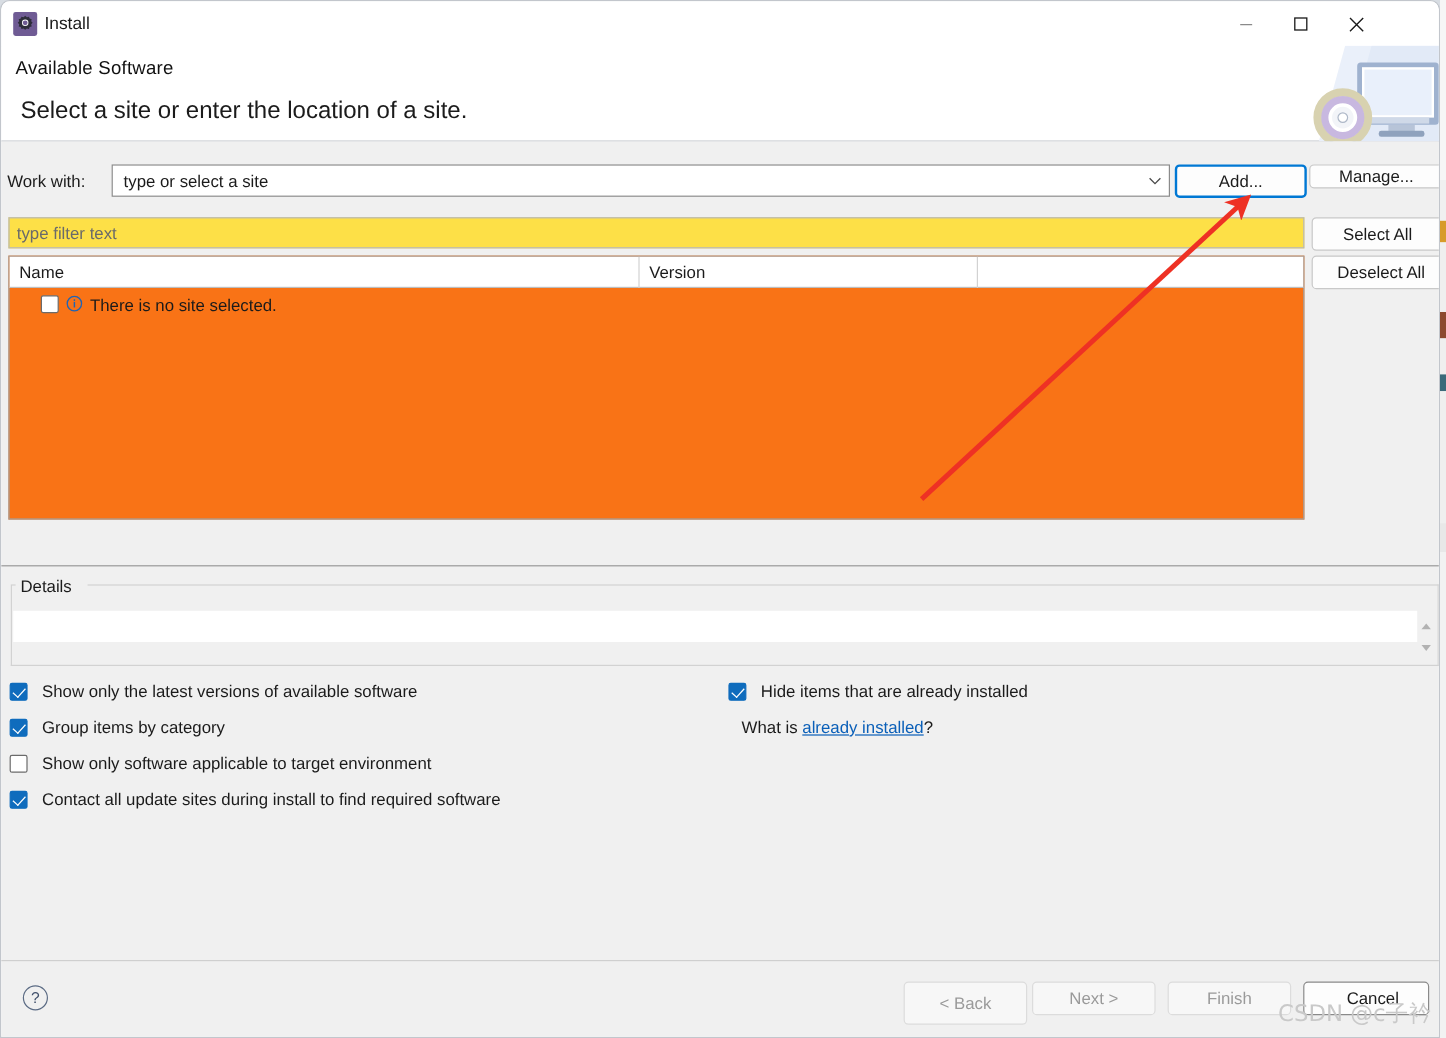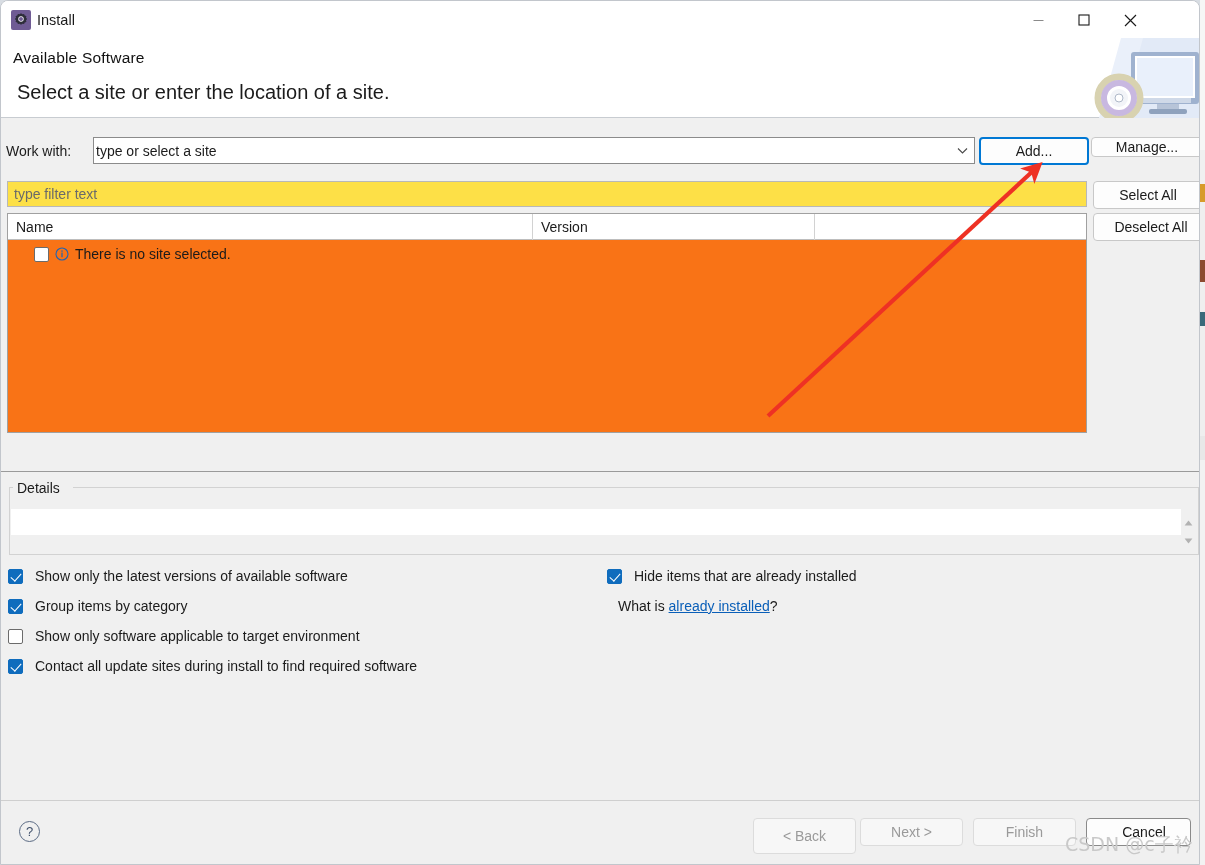--- a/index.html
+++ b/index.html
@@ -81,21 +81,21 @@
   
   #workwith-label {
     position: absolute; left: 5px; top: 142px; font-size: 14px; color: #1b1b1b;
   }
   #workwith-combo {
     position: absolute; left: 92px; top: 136px; width: 882px; height: 27px;
     background: #ffffff; border: 1px solid #8b8b8b;
     display: flex; align-items: center;
   }
   #workwith-value {
-    flex: 1; padding-left: 2px; font-size: 14px; color: #1b1b1b;
+    flex: 1; padding-left: 9px; font-size: 14px; color: #1b1b1b;
     white-space: nowrap; overflow: hidden;
   }
   #workwith-arrow {
     width: 24px; height: 100%; display: flex; align-items: center; justify-content: center;
   }
 
   .btn {
     position: absolute;
     background: #fdfdfd;
     border: 1px solid #c8c8c8;
@@ -134,21 +134,21 @@
   .th {
     position: absolute; top: 0; height: 26px; line-height: 26px;
     font-size: 14px; color: #1b1b1b; padding-left: 8px;
   }
   #th-name { left: 0; width: 524px; }
   #th-version { left: 524px; width: 282px; border-left: 1px solid #d2d2d2; }
   #th-spacer { left: 806px; width: 272px; border-left: 1px solid #d2d2d2; }
   #table-body { position: absolute; left: 0; top: 26px; width: 100%; }
   #row-nosite {
     position: absolute; left: 26px; top: 6px;
-    display: flex; align-items: center; gap: 6px;
+    display: flex; gap: 6px;
     font-size: 14px; color: #1b1b1b;
   }
 
   .cb {
     width: 15px; height: 15px; border: 1px solid #6b6b6b;
     background: #ffffff; border-radius: 2px;
     display: inline-block; flex: none;
   }
   .cb.checked {
     background: #0f6cbd; border-color: #0f6cbd;

